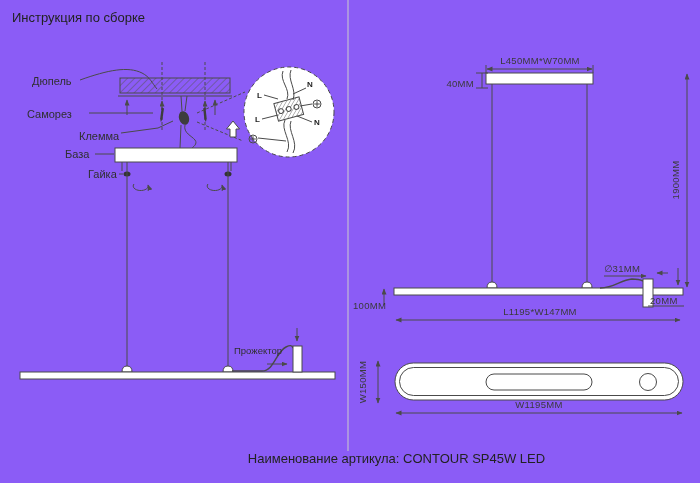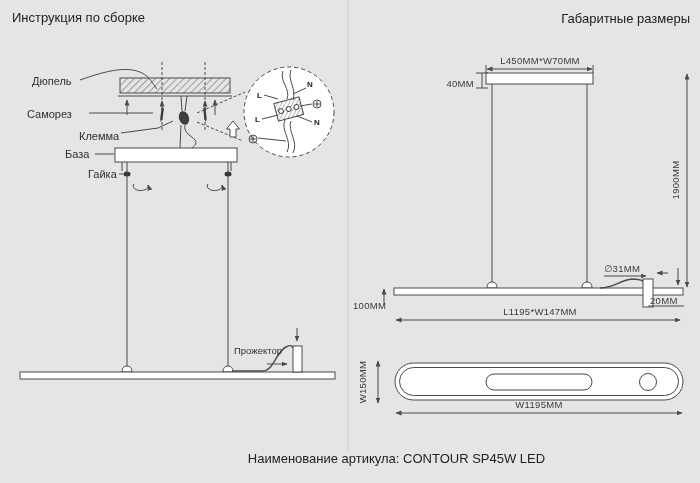--- a/index.html
+++ b/index.html
@@ -1,34 +1,33 @@
 <!DOCTYPE html>
 <html><head>
 <meta charset="utf-8">
 <style>
   html,body{margin:0;padding:0;background:#fff;}
-  #stage{position:relative;width:700px;height:483px;background:#e5e5e5;overflow:hidden;
+  #stage{position:relative;width:700px;height:483px;background:#8b5cf6;overflow:hidden;
          font-family:"Liberation Sans","DejaVu Sans",sans-serif;color:#2f2f2f;}
   .title{position:absolute;font-size:13px;color:#222;}
   #title-left{left:12px;top:10px;}
   #title-right{right:10px;top:11px;}
   #footer{position:absolute;left:0;top:451px;width:697px;text-align:center;font-size:13px;color:#222;padding-left:48px;}
   svg{position:absolute;left:0;top:0;}
   svg text{font-family:"Liberation Sans","DejaVu Sans",sans-serif;fill:#2f2f2f;}
   .lbl{font-size:11px;}
   .dim{font-size:9.5px;letter-spacing:.3px;fill:#3a3a3a;}
   .wl{font-size:8px;font-weight:bold;fill:#222;}
 </style>
 </head>
 <body>
 
 <div id="stage">
 
   <div class="title" id="title-left">Инструкция по сборке</div>
-  <div class="title" id="title-right">Габаритные размеры</div>
 
   <svg width="700" height="483" viewBox="0 0 700 483">
     <defs>
       <pattern id="hatch" width="5" height="5" patternUnits="userSpaceOnUse" patternTransform="rotate(45)">
         <line x1="0" y1="0" x2="0" y2="5" stroke="#555" stroke-width="1"></line>
       </pattern>
       <pattern id="hatch2" width="3.2" height="3.2" patternUnits="userSpaceOnUse" patternTransform="rotate(45)">
         <line x1="0" y1="0" x2="0" y2="3.2" stroke="#555" stroke-width="0.8"></line>
       </pattern>
       <marker id="arr" orient="auto" markerWidth="8" markerHeight="8" refX="5.5" refY="2.5">

